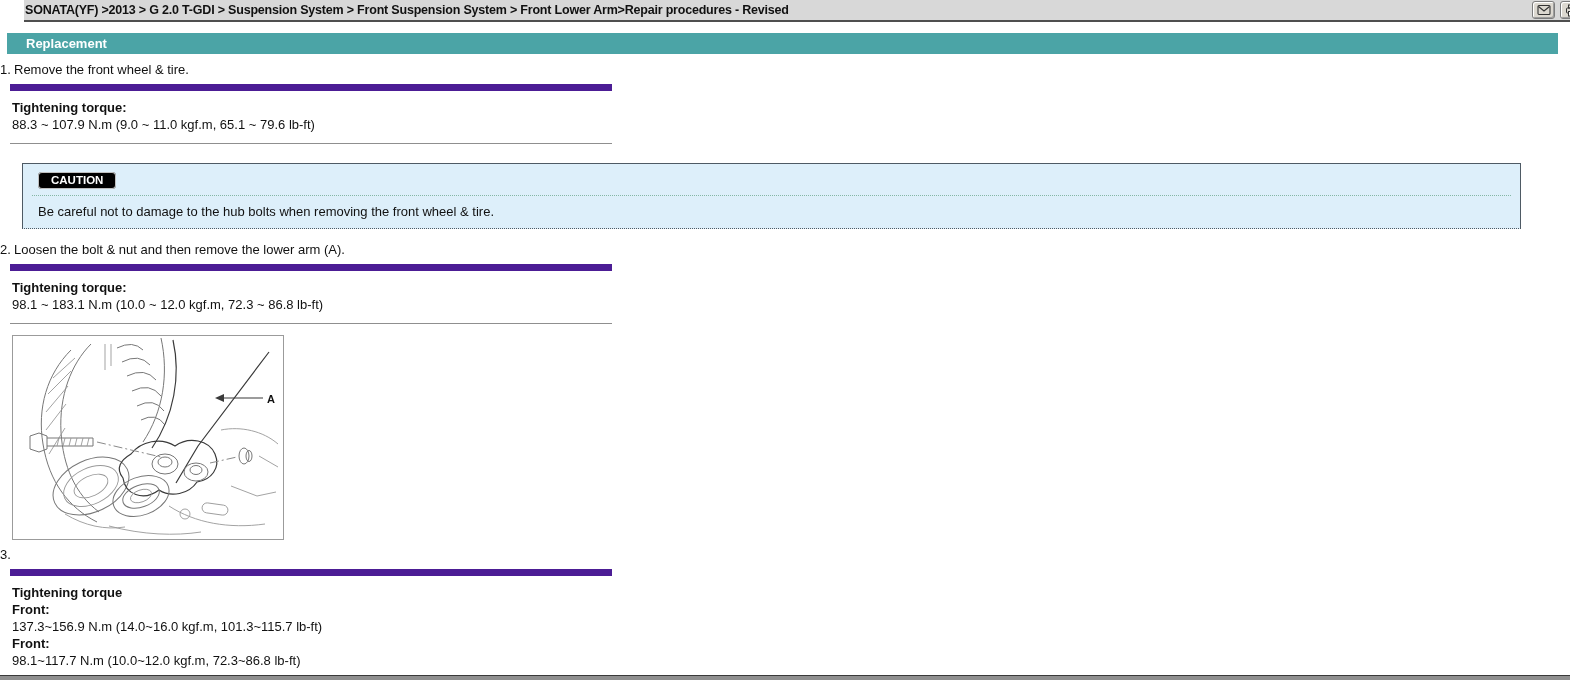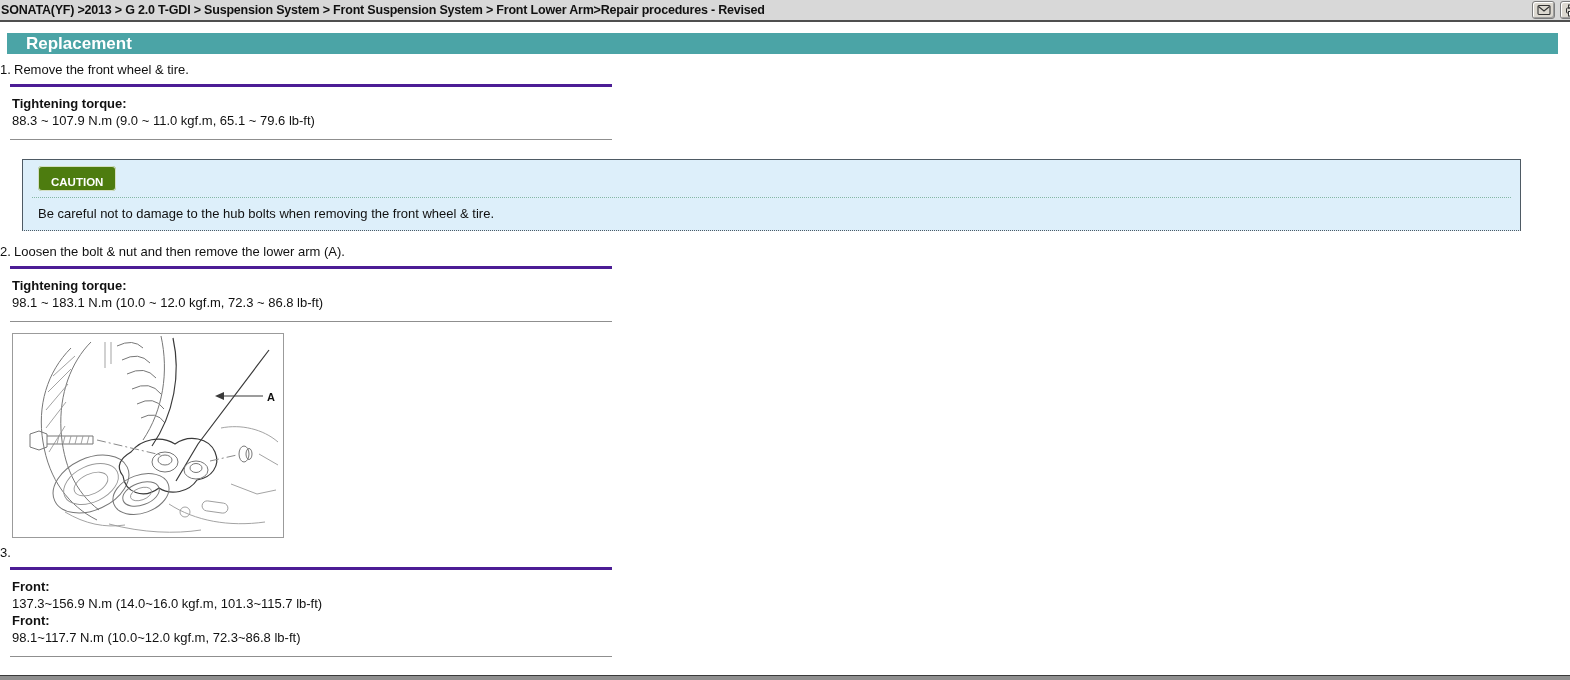--- a/index.html
+++ b/index.html
@@ -12,20 +12,21 @@
   }
   
   .topbar {
     height: 20px;
     background: #d8d8d8;
     border-bottom: 2px solid #4f4f4f;
     display: flex;
     align-items: center;
     justify-content: space-between;
     overflow: hidden;
+    margin-left: 24px;
   }
   .breadcrumb {
     font-size: 12.5px;
     font-weight: bold;
     white-space: nowrap;
     padding-left: 1px;
     letter-spacing: -0.2px;
   }
   .topbar-buttons { display: flex; align-items: center; flex: none; }
   .tb-btn {
@@ -39,61 +40,61 @@
     padding: 0; cursor: pointer;
   }
   .tb-btn svg { display: block; }
   .tb-btn-cut { margin-right: -13px; }
   
   .section-bar {
     margin: 11px 12px 0 7px;
     height: 21px;
     background: #4BA4A6;
     color: #ffffff;
-    font-size: 17px;
+    font-size: 13px;
     font-weight: bold;
     line-height: 21px;
     padding-left: 19px;
   }
   
   .step {
     margin-top: 8px;
     font-size: 13px;
     display: flex;
   }
   .step-num { width: 14px; flex: none; }
   
   .torque-box {
     margin: 7px 0 0 10px;
     width: 600px;
-    border-top: 3px solid #4c1d95;
+    border-top: 7px solid #4c1d95;
     border-bottom: 1px solid #8f8f8f;
     padding: 8px 0 10px 2px;
     font-size: 13px;
   }
   .torque-box .bold { font-weight: bold; }
   .torque-box div { line-height: 17px; }
   
   .caution-box {
     margin: 19px 0 0 22px;
     width: 1499px;
     box-sizing: border-box;
     background: #DDEFFA;
     border: 1px solid #4e5a64;
     border-bottom-style: dotted;
     padding: 6px 8px 9px 8px;
   }
   .caution-badge {
     display: inline-block;
     margin-left: 7px;
-    background: #4d7c0f;
+    background: #000000;
     color: #ffffff;
     font-size: 11.5px;
     font-weight: bold;
-    padding: 10px 13px 3px 13px;
+    padding: 2px 13px 3px 13px;
     border-radius: 4px;
     box-shadow: inset 0 0 0 1px rgba(255,255,255,0.75);
   }
   .caution-sep {
     margin: 6px 1px 0 1px;
     border-bottom: 1px dotted #85b7a5;
   }
   .caution-text {
     margin: 8px 0 0 7px;
     font-size: 13px;
@@ -243,20 +244,21 @@
       <circle class="lnl" cx="172" cy="178" r="5"></circle>
       <rect class="lnl" x="189" y="168" width="26" height="10" rx="5" transform="rotate(8 202 173)"></rect>
     </svg>
   </div>
 
   <div class="step" style="margin-top:7px">
     <span class="step-num">3.</span>
   </div>
 
   <div class="torque-box">
+    <div class="bold">Tightening torque</div>
     <div class="bold">Front:</div>
     <div>137.3~156.9 N.m (14.0~16.0 kgf.m, 101.3~115.7 lb-ft)</div>
     <div class="bold">Front:</div>
     <div>98.1~117.7 N.m (10.0~12.0 kgf.m, 72.3~86.8 lb-ft)</div>
   </div>
 
   <div class="figure figure2">
     
   </div>
 

